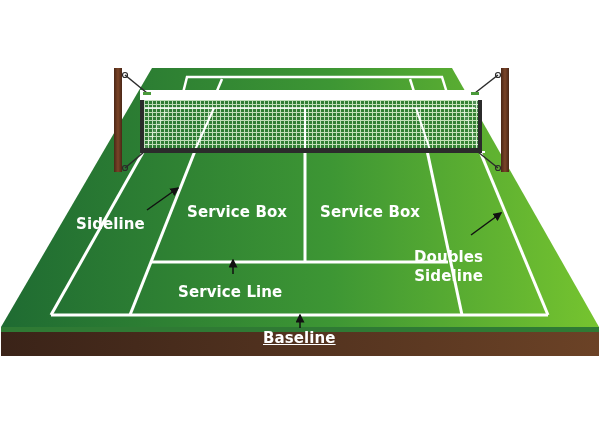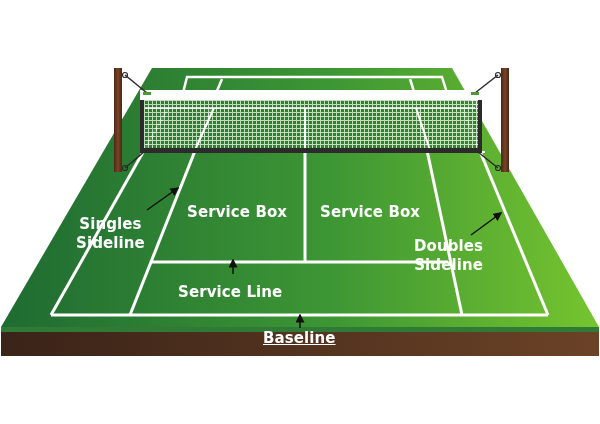--- a/index.html
+++ b/index.html
@@ -95,23 +95,22 @@
 
   <g stroke="#111111" stroke-width="1.5" fill="none">
     <line x1="147" y1="210" x2="178" y2="188" marker-end="url(#arrowHead)"></line>
     <line x1="233" y1="274" x2="233" y2="260" marker-end="url(#arrowHead)"></line>
     <line x1="471" y1="235" x2="501" y2="213" marker-end="url(#arrowHead)"></line>
     <line x1="300" y1="328" x2="300" y2="315" marker-end="url(#arrowHead)"></line>
   </g>
 </svg>
 
 <div class="label" style="left:76px;top:215px;">
-  <div>Singles</div>
   <div>Sideline</div>
 </div>
 <div class="label" style="left:187px;top:203px;">Service Box</div>
 <div class="label" style="left:320px;top:203px;">Service Box</div>
-<div class="label" style="left:414px;top:237px;text-align:center;">
+<div class="label" style="left:414px;top:248px;text-align:center;">
   <div>Doubles</div>
   <div>Sideline</div>
 </div>
 <div class="label" style="left:178px;top:283px;">Service Line</div>
 <div class="label" style="left:263px;top:329px;text-decoration:underline;">Baseline</div>
 
 </body></html>

